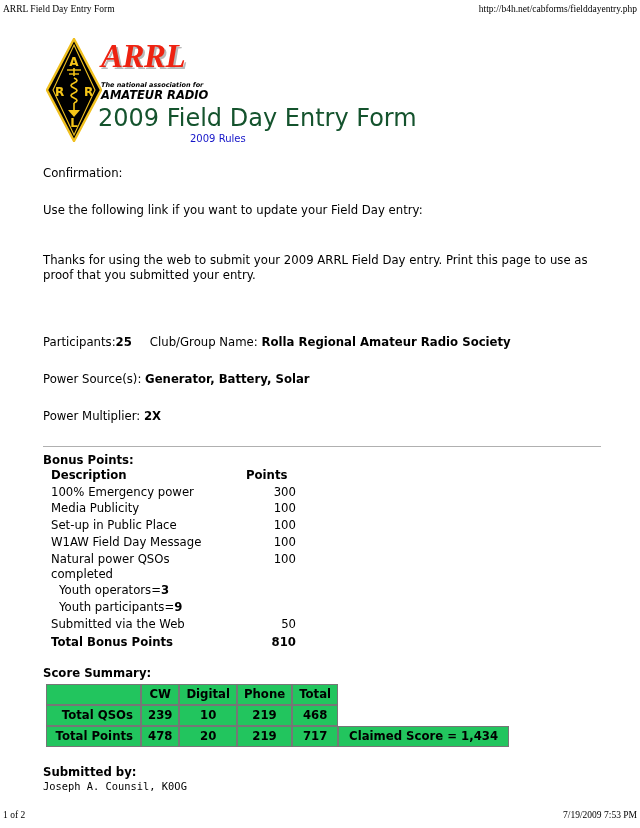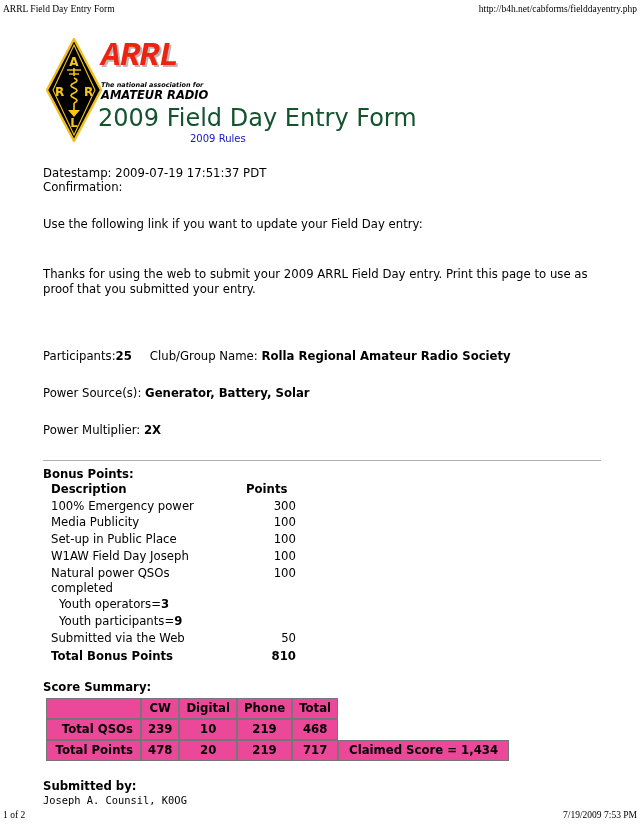--- a/index.html
+++ b/index.html
@@ -59,21 +59,21 @@
     height: 104px;
   }
   .arrl-word {
     position: absolute;
     left: 55px;
     top: 2px;
     width: 170px;
     height: 48px;
   }
   .arrl-red {
-    font-family: Liberation Mono, monospace;
+    font-family: Liberation Serif, serif;
     font-weight: bold;
     font-style: italic;
     font-size: 33px;
     letter-spacing: -0.5px;
     color: #ee2211;
     text-shadow: 2px 2px 0 #b9b9b9;
     line-height: 33px;
     margin: 0;
     padding: 0;
     white-space: nowrap;
@@ -175,21 +175,21 @@
     border-spacing: 0;
     font-size: 11.7px;
     font-weight: bold;
     margin-left: 3px;
   }
   .score-table td {
     border: 1px solid #767676;
     padding: 2px 6px;
     text-align: center;
     line-height: 15px;
-    background: #ec4899;
+    background: #22c55e;
   }
   .score-table td.rowlab { text-align: right; padding-right: 7px; padding-left: 8px; }
   .score-table td.nocell {
     border: none;
     background: transparent;
   }
   .score-table td.claimed { padding: 2px 10px; text-align: center; }
 
   
   .sub-head { font-weight: bold; font-size: 11.7px; line-height: 15px; }
@@ -236,24 +236,20 @@
       <div class="tagline2">AMATEUR RADIO</div>
     </div>
   </div>
 
   <div class="title">2009 Field Day Entry Form</div>
   <a class="rules-link">2009 Rules</a>
 
   <div class="body-area">
 
     <div class="para">
-      <span>Datestamp:</span>
-      <span>2009-07-19 17:51:37 PDT</span>
-    </div>
-    <div class="para">
       <span>Confirmation:</span>
       <span></span>
     </div>
 
     <div class="gap-md"></div>
 
     <div class="para">Use the following link if you want to update your Field Day entry:</div>
     <div class="gap-sm"></div>
     <a class="para"></a>
 
@@ -303,21 +299,21 @@
         </tr>
         <tr>
           <td class="desc">Media Publicity</td>
           <td class="pts">100</td>
         </tr>
         <tr>
           <td class="desc">Set-up in Public Place</td>
           <td class="pts">100</td>
         </tr>
         <tr>
-          <td class="desc">W1AW Field Day Joseph</td>
+          <td class="desc">W1AW Field Day Message</td>
           <td class="pts">100</td>
         </tr>
         <tr>
           <td class="desc">Natural power QSOs completed</td>
           <td class="pts">100</td>
         </tr>
         <tr>
           <td class="desc sub-item"><span>Youth operators=</span><b>3</b></td>
           <td class="pts"></td>
         </tr>

